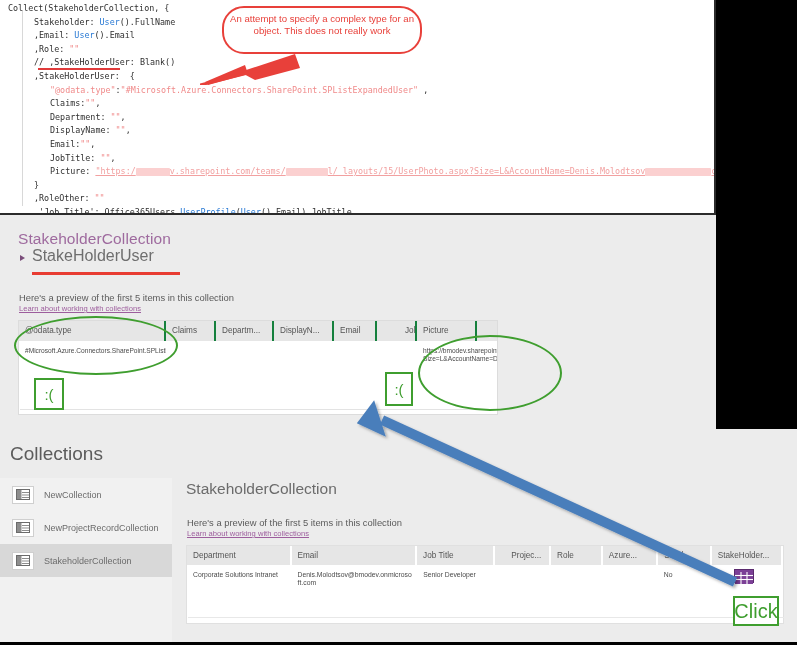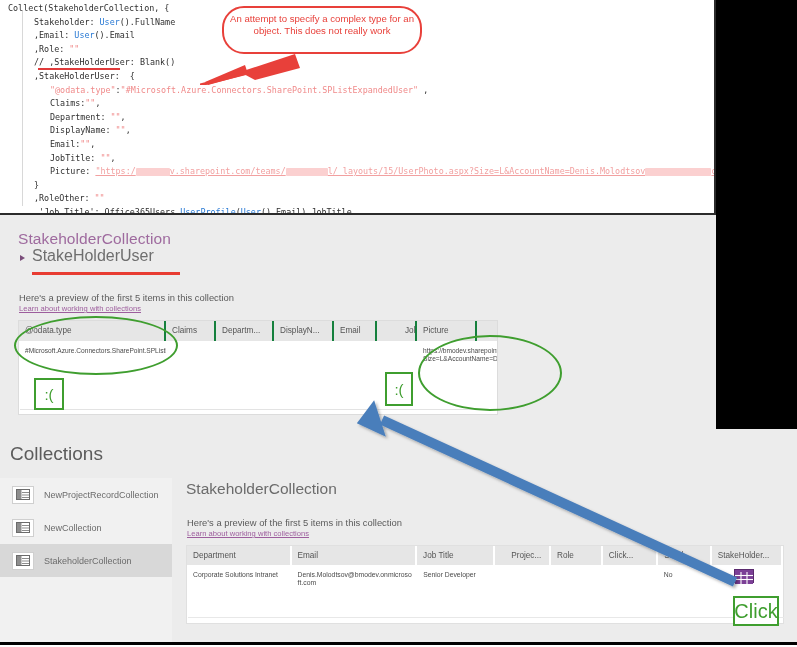--- a/index.html
+++ b/index.html
@@ -237,33 +237,33 @@
     <div class="coll-item">
       <div class="coll-ico">
         <svg width="14" height="11" viewBox="0 0 14 11">
           <rect x="0.5" y="0.5" width="13" height="10" fill="#ffffff" stroke="#6b6b6b"></rect>
           <rect x="1" y="1" width="4.5" height="9" fill="#8d8d8d"></rect>
           <line x1="6" y1="3.5" x2="13" y2="3.5" stroke="#8d8d8d"></line>
           <line x1="6" y1="6" x2="13" y2="6" stroke="#8d8d8d"></line>
           <line x1="6" y1="8.5" x2="13" y2="8.5" stroke="#8d8d8d"></line>
         </svg>
       </div>
-      <div class="coll-label">NewProjectRecordCollection</div>
+      <div class="coll-label">NewCollection</div>
     </div>
     <div class="coll-item">
       <div class="coll-ico">
         <svg width="14" height="11" viewBox="0 0 14 11">
           <rect x="0.5" y="0.5" width="13" height="10" fill="#ffffff" stroke="#6b6b6b"></rect>
           <rect x="1" y="1" width="4.5" height="9" fill="#8d8d8d"></rect>
           <line x1="6" y1="3.5" x2="13" y2="3.5" stroke="#8d8d8d"></line>
           <line x1="6" y1="6" x2="13" y2="6" stroke="#8d8d8d"></line>
           <line x1="6" y1="8.5" x2="13" y2="8.5" stroke="#8d8d8d"></line>
         </svg>
       </div>
-      <div class="coll-label">NewCollection</div>
+      <div class="coll-label">NewProjectRecordCollection</div>
     </div>
     <div class="coll-item sel">
       <div class="coll-ico">
         <svg width="14" height="11" viewBox="0 0 14 11">
           <rect x="0.5" y="0.5" width="13" height="10" fill="#ffffff" stroke="#6b6b6b"></rect>
           <rect x="1" y="1" width="4.5" height="9" fill="#8d8d8d"></rect>
           <line x1="6" y1="3.5" x2="13" y2="3.5" stroke="#8d8d8d"></line>
           <line x1="6" y1="6" x2="13" y2="6" stroke="#8d8d8d"></line>
           <line x1="6" y1="8.5" x2="13" y2="8.5" stroke="#8d8d8d"></line>
         </svg>
@@ -277,21 +277,21 @@
   <div id="detail-prev">Here's a preview of the first 5 items in this collection</div>
   <a id="detail-link" href="#">Learn about working with collections</a>
 
   <div id="bt-table">
     <div class="bt-head">
         <div class="bt-h" style="width: 118px;">Department</div>
         <div class="bt-h" style="width: 142px;">Email</div>
         <div class="bt-h" style="width: 88px;">Job Title</div>
         <div class="bt-h" style="width: 61px; padding-left: 16px;">Projec...</div>
         <div class="bt-h" style="width: 58px;">Role</div>
-        <div class="bt-h" style="width: 62px;">Click...</div>
+        <div class="bt-h" style="width: 62px;">Azure...</div>
         <div class="bt-h" style="width: 60px;">Send...</div>
         <div class="bt-h" style="width: 80px;">StakeHolder...</div>
       </div>
     <div class="bt-body">
         <div class="bt-c" style="width: 118px;">Corporate Solutions Intranet</div>
         <div class="bt-c" style="width: 142px;">Denis.Molodtsov@bmodev.onmicroso ft.com</div>
         <div class="bt-c" style="width: 88px;">Senior Developer</div>
         <div class="bt-c" style="width: 61px;"></div>
         <div class="bt-c" style="width: 58px;"></div>
         <div class="bt-c" style="width: 62px;"></div>

